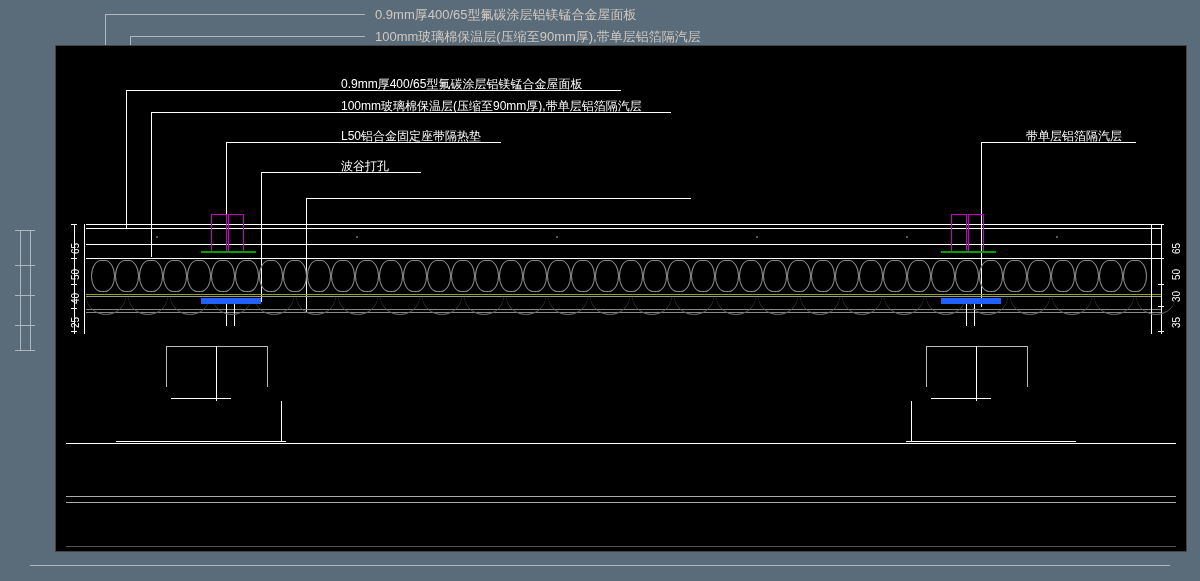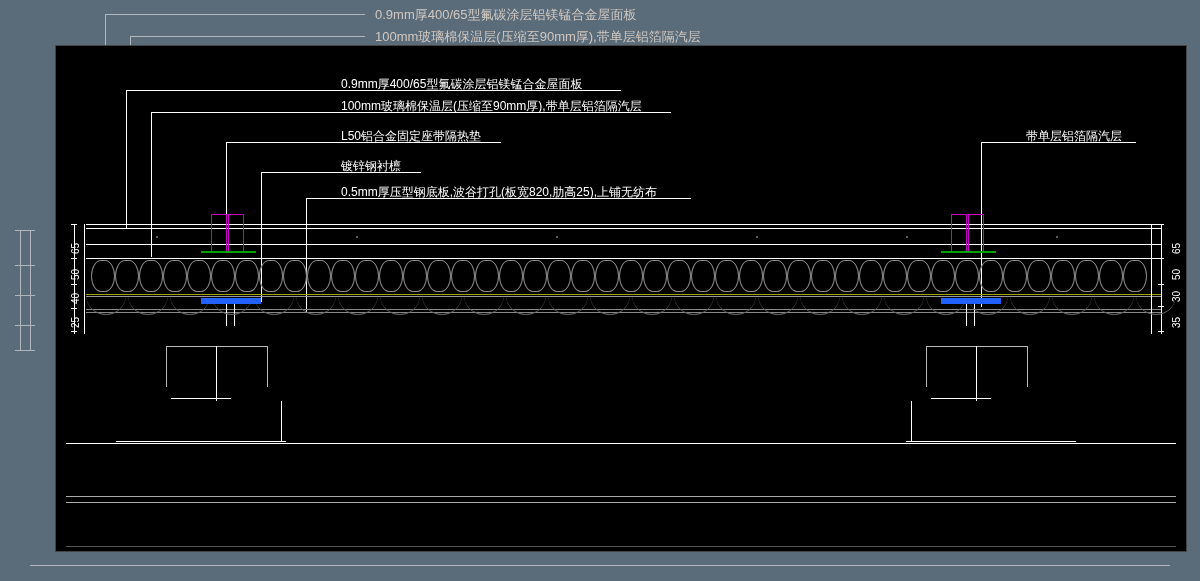--- a/index.html
+++ b/index.html
@@ -43,22 +43,21 @@
   <div class="bg-line" style="left:15px;top:325px;width:20px;height:1px;"></div>
   <div class="bg-line" style="left:15px;top:350px;width:20px;height:1px;"></div>
 
   <div class="bg-line" style="left:30px;top:565px;width:1140px;height:1px;"></div>
 
   <div class="viewport">
 
     <div class="label" style="left:285px;top:30px;">0.9mm厚400/65型氟碳涂层铝镁锰合金屋面板</div>
     <div class="label" style="left:285px;top:52px;">100mm玻璃棉保温层(压缩至90mm厚),带单层铝箔隔汽层</div>
     <div class="label" style="left:285px;top:82px;">L50铝合金固定座带隔热垫</div>
-    <div class="label" style="left:285px;top:112px;">镀锌钢衬檩</div>
-    <div class="label" style="left:285px;top:138px;">0.5mm厚压型钢底板,波谷打孔(板宽820,肋高25),上铺无纺布</div>
+    <div class="label" style="left:285px;top:112px;">波谷打孔</div>
 
     <div class="label" style="left:970px;top:82px;">带单层铝箔隔汽层</div>
 
     <div class="ln ln-h" style="left:275px;top:44px;width:290px;"></div>
     <div class="ln ln-h" style="left:275px;top:66px;width:340px;"></div>
     <div class="ln ln-h" style="left:275px;top:96px;width:170px;"></div>
     <div class="ln ln-h" style="left:275px;top:126px;width:90px;"></div>
     <div class="ln ln-h" style="left:275px;top:152px;width:360px;"></div>
     <div class="ln ln-h" style="left:960px;top:96px;width:120px;"></div>
 

